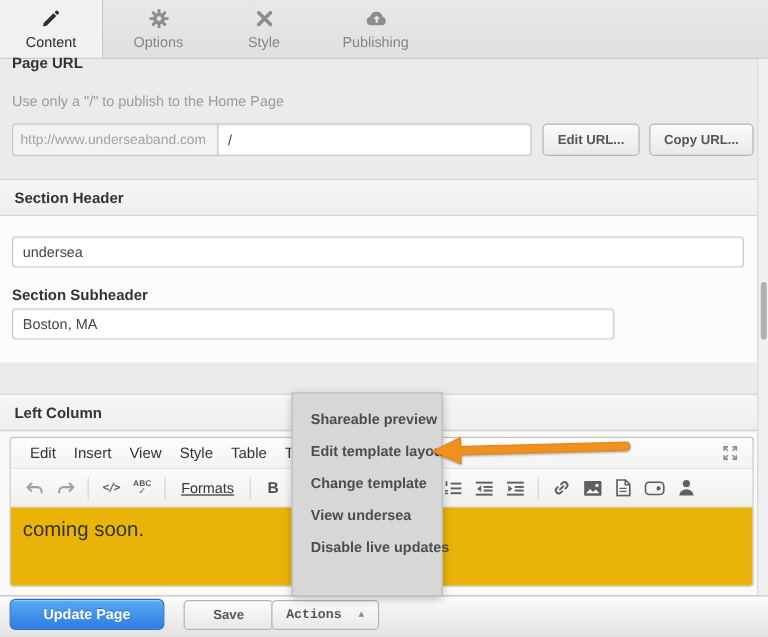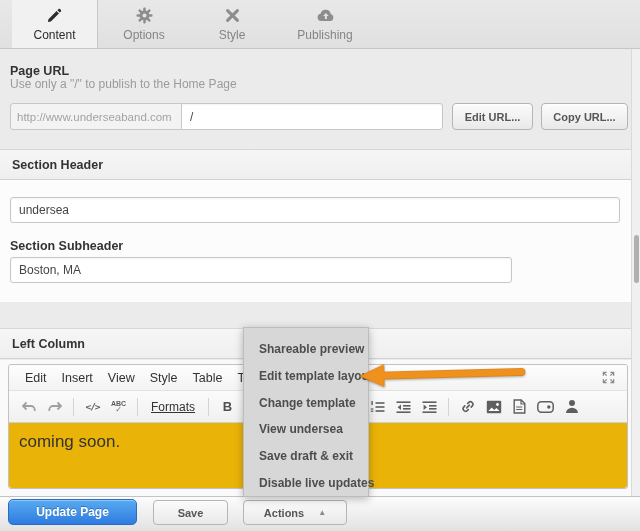--- a/index.html
+++ b/index.html
@@ -5,21 +5,21 @@
   * { margin:0; padding:0; box-sizing:border-box; }
   body { background:#fff; }
   .screen {
     position:relative; width:640px; height:531px; overflow:hidden;
     background:#ebebeb; font-family:"Liberation Sans", sans-serif; color:#333;
   }
   
   .tabbar { position:absolute; left:0; top:0; width:640px; height:49px;
     background:linear-gradient(#e8e8e8,#e0e0e0); border-bottom:1px solid #c6c6c6; }
   .tab { position:absolute; top:0; height:48px; display:flex; flex-direction:column;
-    align-items:center; justify-content:center; gap:3px; font-size:12px; color:#858585; cursor:default;margin-left:12px; }
+    align-items:center; justify-content:center; gap:3px; font-size:12px; color:#858585; cursor:default; }
   .tab.active { background:#f1f1f1; border-right:1px solid #c8c8c8; color:#2b2b2b; }
   .tab .ticon { height:18px; display:flex; align-items:center; justify-content:center; }
   
   .lbl { position:absolute; font-size:12.5px; font-weight:700; color:#333; }
   .hint { position:absolute; font-size:12px; color:#9b9b9b; }
   .text-input { position:absolute; border:1px solid #c7c7c7; border-radius:3px; background:#fff;
     font-family:inherit; font-size:12px; color:#444; padding:0 8px;
     box-shadow:inset 0 1px 2px rgba(0,0,0,.05); outline:none; }
   .btn { position:absolute; display:flex; align-items:center; justify-content:center;
     background:linear-gradient(#fbfbfb,#e9e9e9); border:1px solid #b5b5b5; border-radius:4px;
@@ -124,21 +124,21 @@
       <span class="ticon">
         <svg width="19" height="17" viewBox="0 0 19 17">
             <path fill="#8d8d8d" d="M15 14H5.2a3.7 3.7 0 01-.7-7.3A5.3 5.3 0 0114.8 7 3.7 3.7 0 0115 14z"></path>
             <path fill="#e2e2e2" d="M9.9 6l2.8 2.9H10.9V12H8.9V8.9H7.1z"></path>
           </svg>
       </span>
       <span>Publishing</span>
     </div>
   </div>
 
-  <div class="lbl" style="left:10px;top:64px;">Page URL</div>
+  <div class="lbl" style="left:10px;top:46px;">Page URL</div>
   <div class="hint" style="left:10px;top:77px;">Use only a "/" to publish to the Home Page</div>
   <div class="url-prefix">http://www.underseaband.com</div>
   <input class="text-input" style="left: 181px; top: 103px; width: 262px; height: 27px; border-radius: 0px 3px 3px 0px;" value="/">
   <button class="btn" style="left:452px;top:103px;width:81px;height:27px;">Edit URL...</button>
   <button class="btn" style="left:541px;top:103px;width:87px;height:27px;">Copy URL...</button>
 
   <div class="bar" style="top:149px;">
     <span>Section Header</span>
   </div>
   <div class="white-block" style="top:180px;height:122px;"></div>
@@ -279,31 +279,30 @@
             <path fill="#5f5f5f" d="M1 14a6 5.2 0 0112 0z"></path>
           </svg>
       </span>
     </div>
     <div class="econtent">coming soon.</div>
   </div>
 
   <div class="footer"></div>
   <button class="btn btn-primary" style="left:8px;top:499px;width:129px;height:26px;">Update Page</button>
   <button class="btn" style="left:153px;top:500px;width:75px;height:25px;">Save</button>
-  <button class="btn" style="left:243px;top:500px;width:104px;height:25px;">
+  <button class="btn" style="left:226px;top:500px;width:90px;height:25px;font-family:Liberation Mono, monospace;">
     <span>Actions</span>
     <span class="caret">▲</span>
   </button>
 
   <div class="actions-menu">
     <div class="menu-item">Shareable preview</div>
     <div class="menu-item">Edit template layout</div>
     <div class="menu-item">Change template</div>
     <div class="menu-item">View undersea</div>
-    <div class="menu-item">Save draft &amp; exit</div>
     <div class="menu-item">Disable live updates</div>
   </div>
 
   <div class="anno-arrow">
     <svg width="176" height="28" viewBox="0 0 176 28">
         <path fill="#f0911e" stroke="#d87d10" stroke-width="0.8" stroke-linejoin="round" d="M4 14L28 3v7.5h138a3 3 0 013 3v1a3 3 0 01-3 3H28V25z"></path>
       </svg>
   </div>
 
   <div class="scroll-track">

